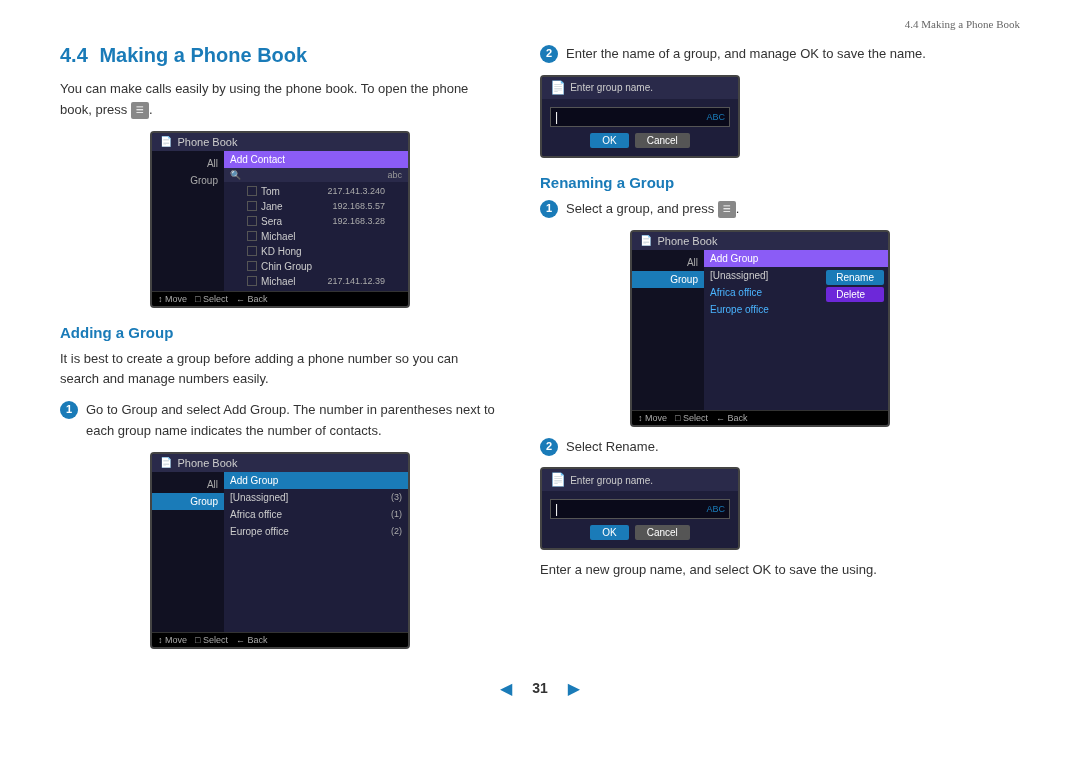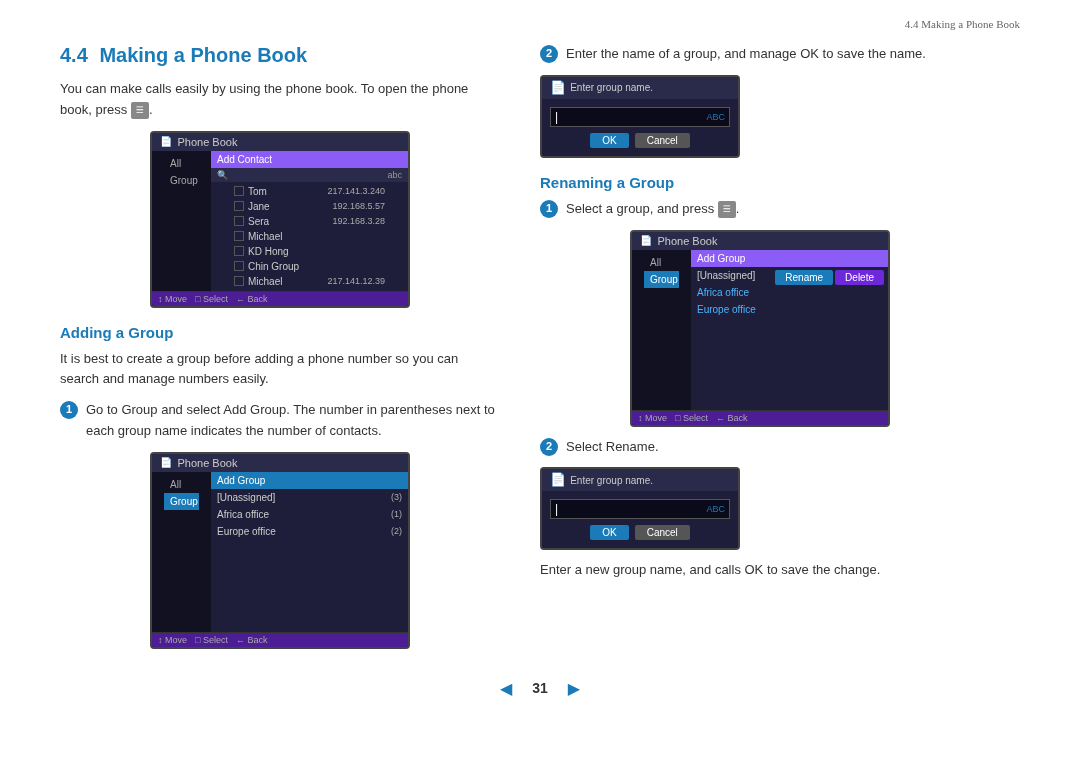--- a/index.html
+++ b/index.html
@@ -124,23 +124,24 @@
       text-align: right;
     }
 
     .screen-body {
       display: flex;
       height: 140px;
     }
 
     
     .screen-sidebar {
-      width: 59px;
+      width: 72px;
       background: #111122;
-      padding: 4px 12px;
+      padding: 4px 0;
+      text-align: right;
     }
 
     .screen-sidebar .s-item {
       padding: 3px 6px;
       font-size: 10px;
       color: #aaa;
       font-family: Arial, sans-serif;
     }
 
     .screen-sidebar .s-item.active {
@@ -207,21 +208,21 @@
     .contact-row .c-name {
       flex: 1;
     }
 
     .contact-row .c-ip {
       color: #aaa;
       font-size: 9px;
     }
 
     .screen-footer {
-      background: #4c1d95;
+      background: #000000;
       padding: 2px 6px;
       display: flex;
       gap: 8px;
       font-size: 9px;
       color: #aaa;
       font-family: Arial, sans-serif;
       border-top: 1px solid #333;
     }
 
     
@@ -539,21 +540,21 @@
             <span class="g-name">[Unassigned]</span>
             <span class="g-count">(3)</span>
           </div>
           <div class="group-row">
             <span class="g-name" style="color:#4ab4ff;">Africa office</span>
           </div>
           <div class="group-row">
             <span class="g-name" style="color:#4ab4ff;">Europe office</span>
           </div>
 
-          <div style="position:absolute; right:4px; top:20px; display:flex; flex-direction:row; gap:2px;">
+          <div style="position:absolute; right:4px; top:20px; display:flex; flex-direction:column; gap:2px;">
             <div style="background:#1a7bb8; color:#fff; font-size:10px; padding:2px 10px; border-radius:2px; font-family:Arial,sans-serif;">Rename</div>
             <div style="background:#6d28d9; color:#fff; font-size:10px; padding:2px 10px; border-radius:2px; font-family:Arial,sans-serif;">Delete</div>
           </div>
         </div>
       </div>
       <div class="screen-footer">
         <span>↕ Move</span>
         <span>□ Select</span>
         <span>← Back</span>
       </div>
@@ -575,21 +576,21 @@
           <span class="dialog-abc">ABC</span>
         </div>
         <div class="dialog-buttons">
           <div class="dlg-btn dlg-ok">OK</div>
           <div class="dlg-btn dlg-cancel">Cancel</div>
         </div>
       </div>
     </div>
 
     <p class="body-text">
-      <span>Enter a new group name, and calls OK to save the change.</span>
+      <span>Enter a new group name, and select OK to save the using.</span>
     </p>
 
   </div>
 </div>
 
 <div class="page-footer">
   <span class="footer-nav">◀</span>
   <span class="footer-page-num">31</span>
   <span class="footer-nav">▶</span>
 </div>

